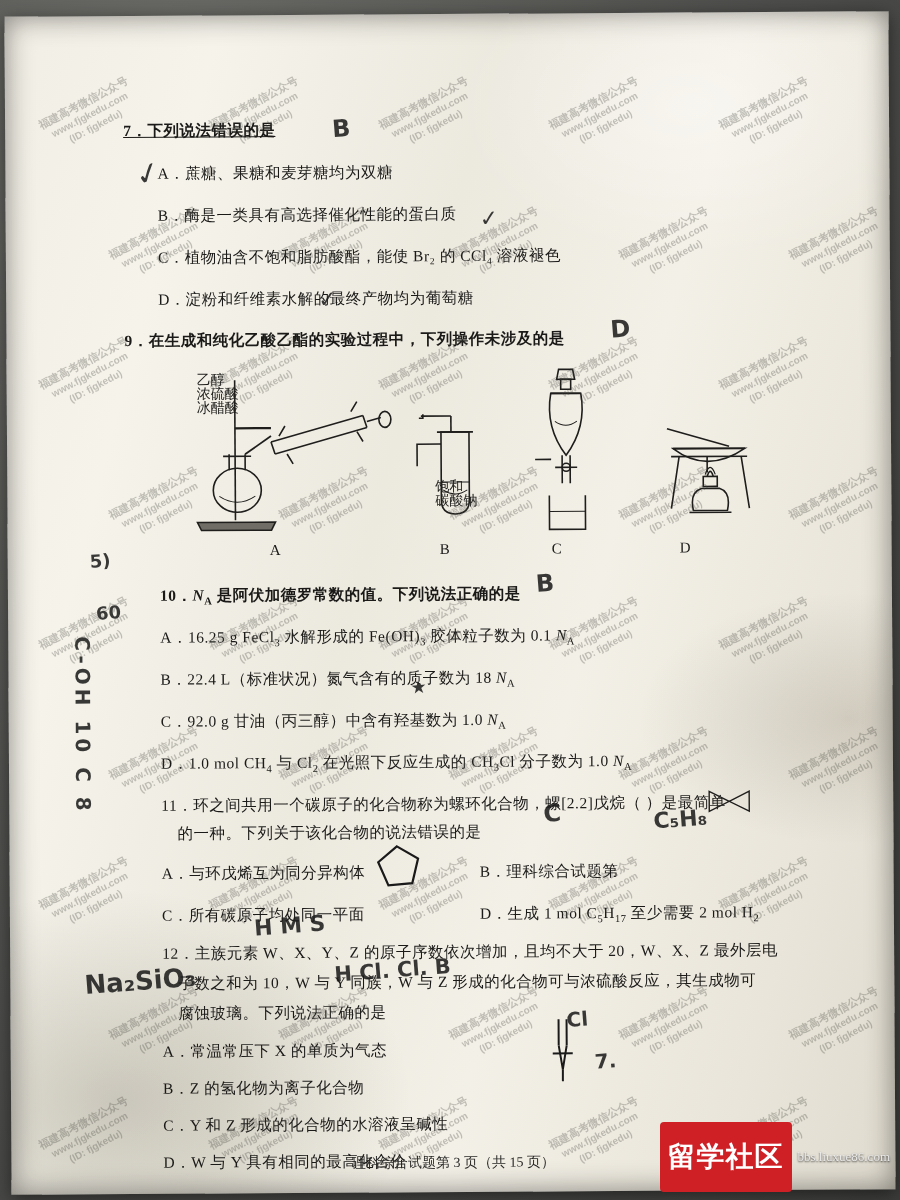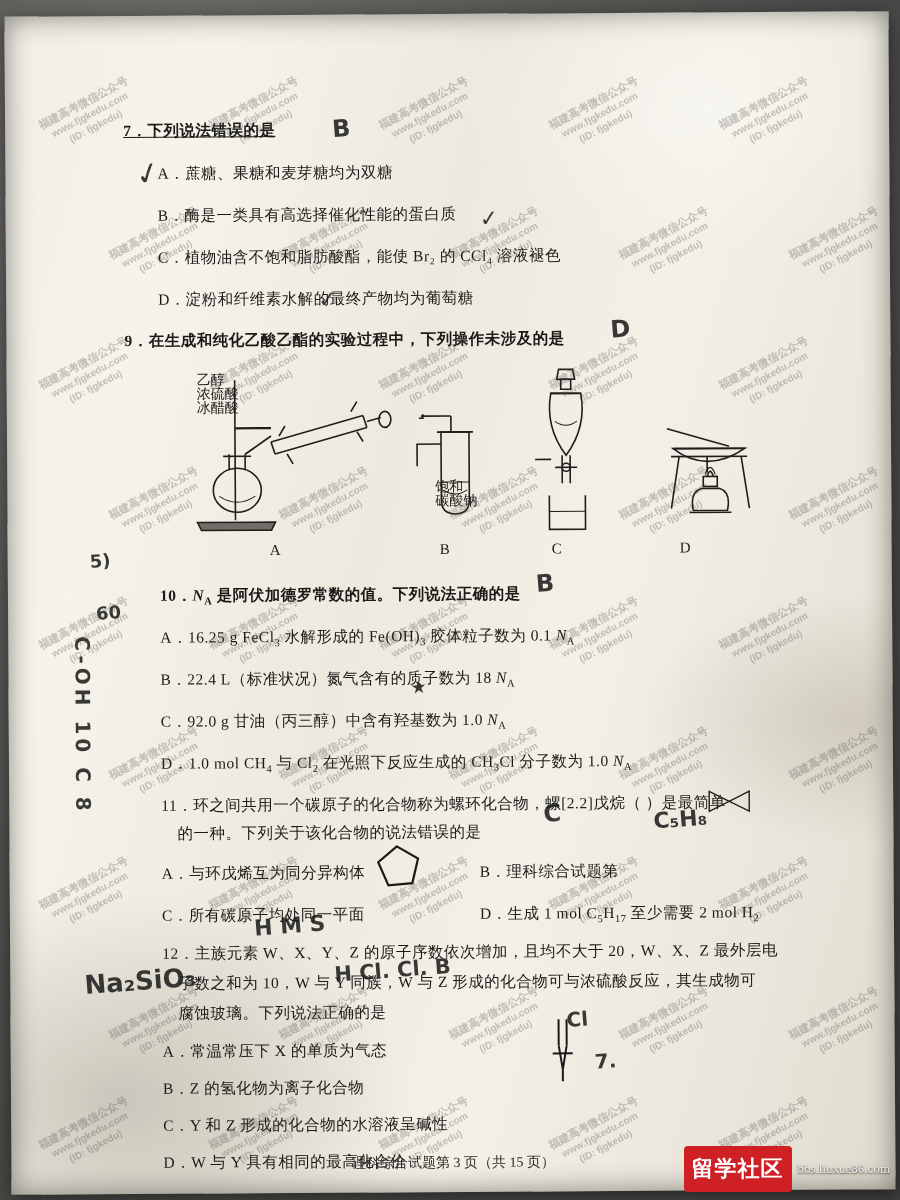--- a/index.html
+++ b/index.html
@@ -81,21 +81,21 @@
     position:absolute;width:884px;text-align:center;
     font-size:14px;color:#2a2927;
   }
   
   #logo{
     position:absolute;right:10px;bottom:8px;
     display:flex;align-items:center;gap:6px;
   }
   #logo .badge{
     background:#cf2026;color:#fff;font-family:"Liberation Sans",sans-serif;
-    font-size:22px;font-weight:bold;padding:8px 8px;border-radius:4px;
+    font-size:28px;font-weight:bold;padding:16px 8px;border-radius:4px;
     letter-spacing:1px;
   }
   #logo .site{
     color:#e9e9e9;font-family:Liberation Serif, serif;font-size:13px;
     text-shadow:0 1px 2px rgba(0,0,0,.8);
   }
 </style>
 </head>
 <body>
 

